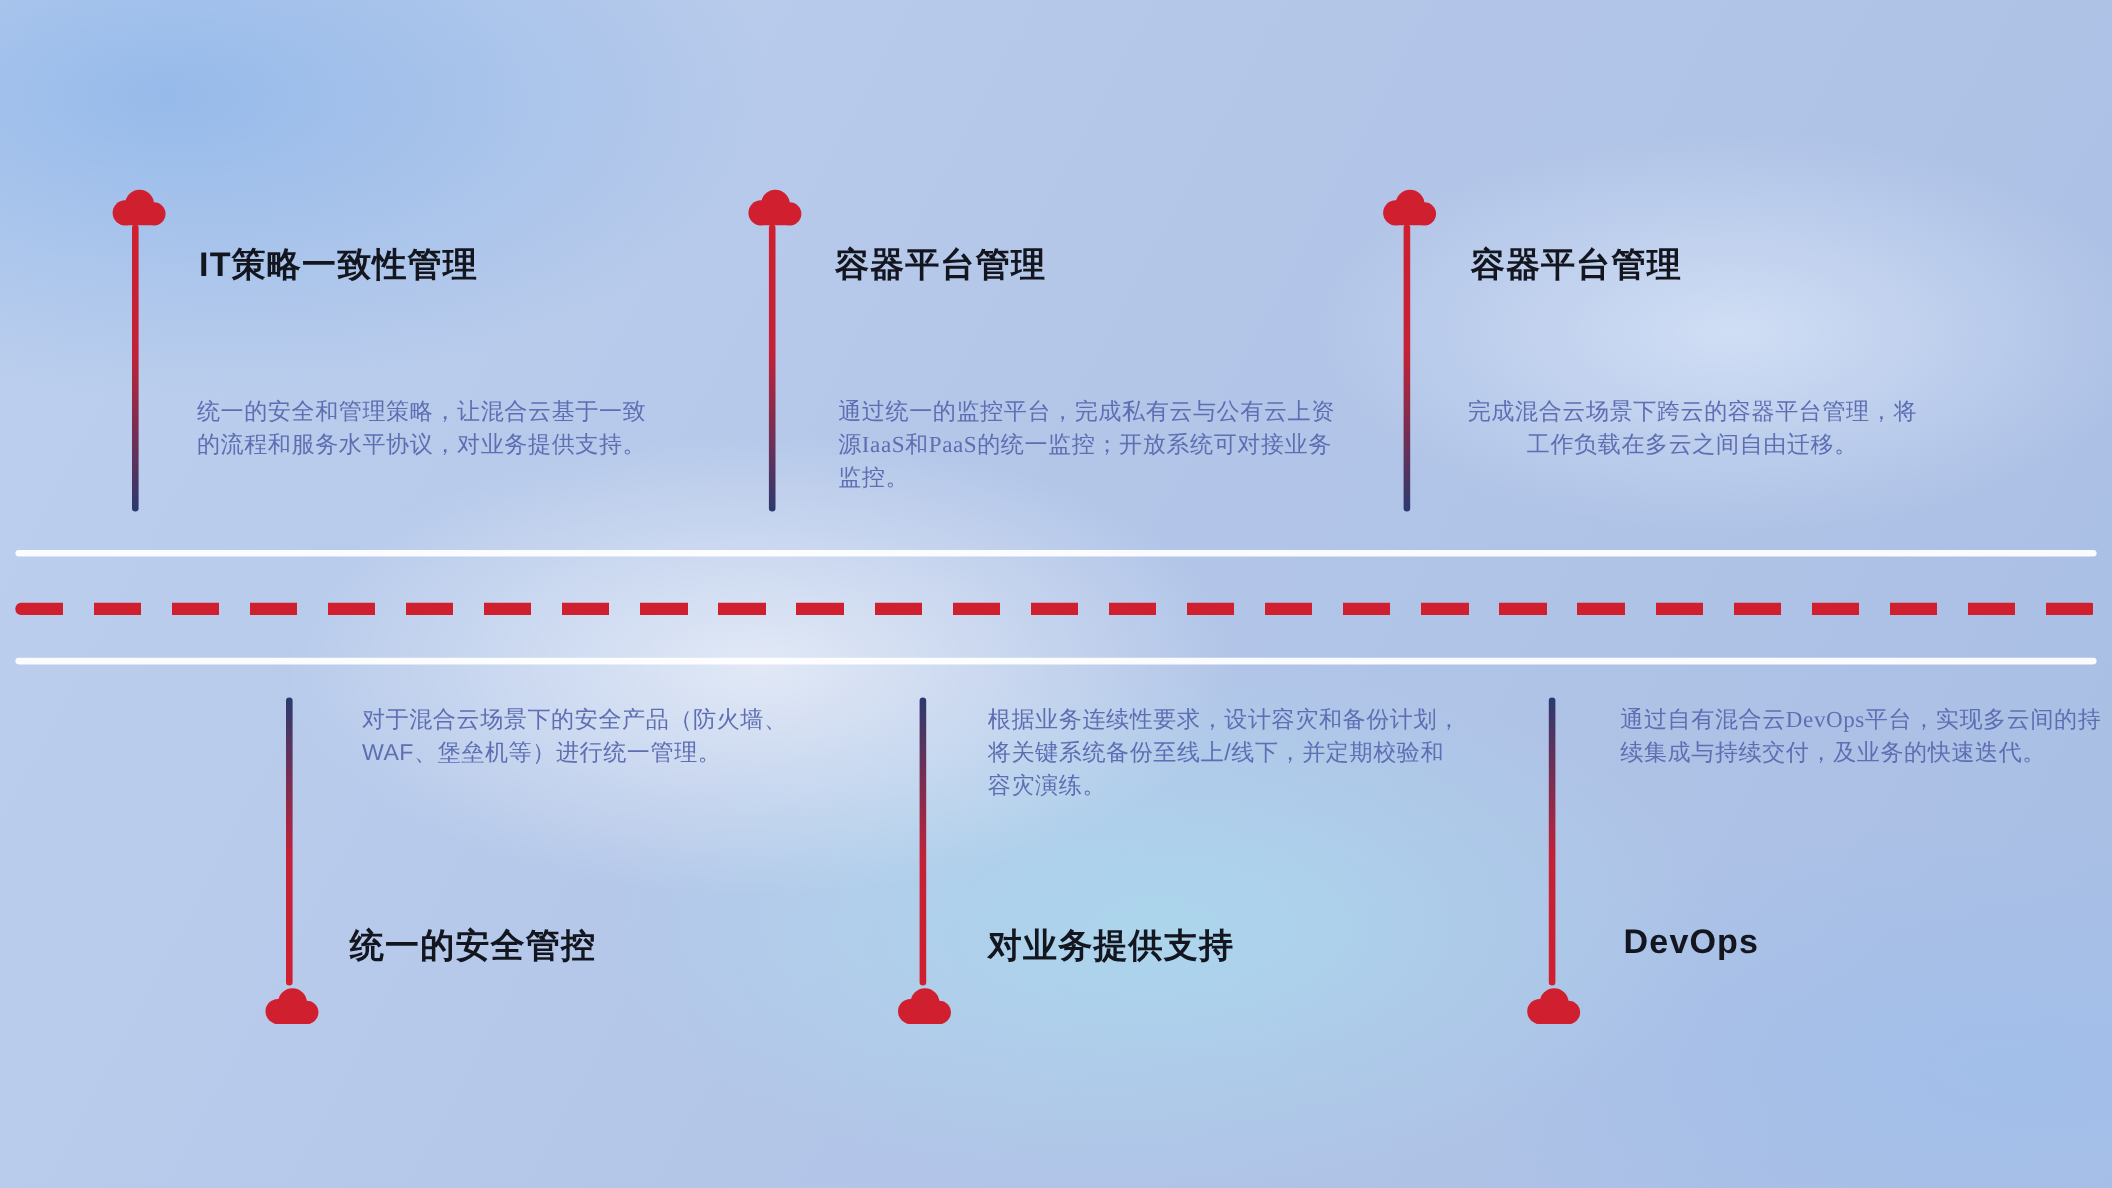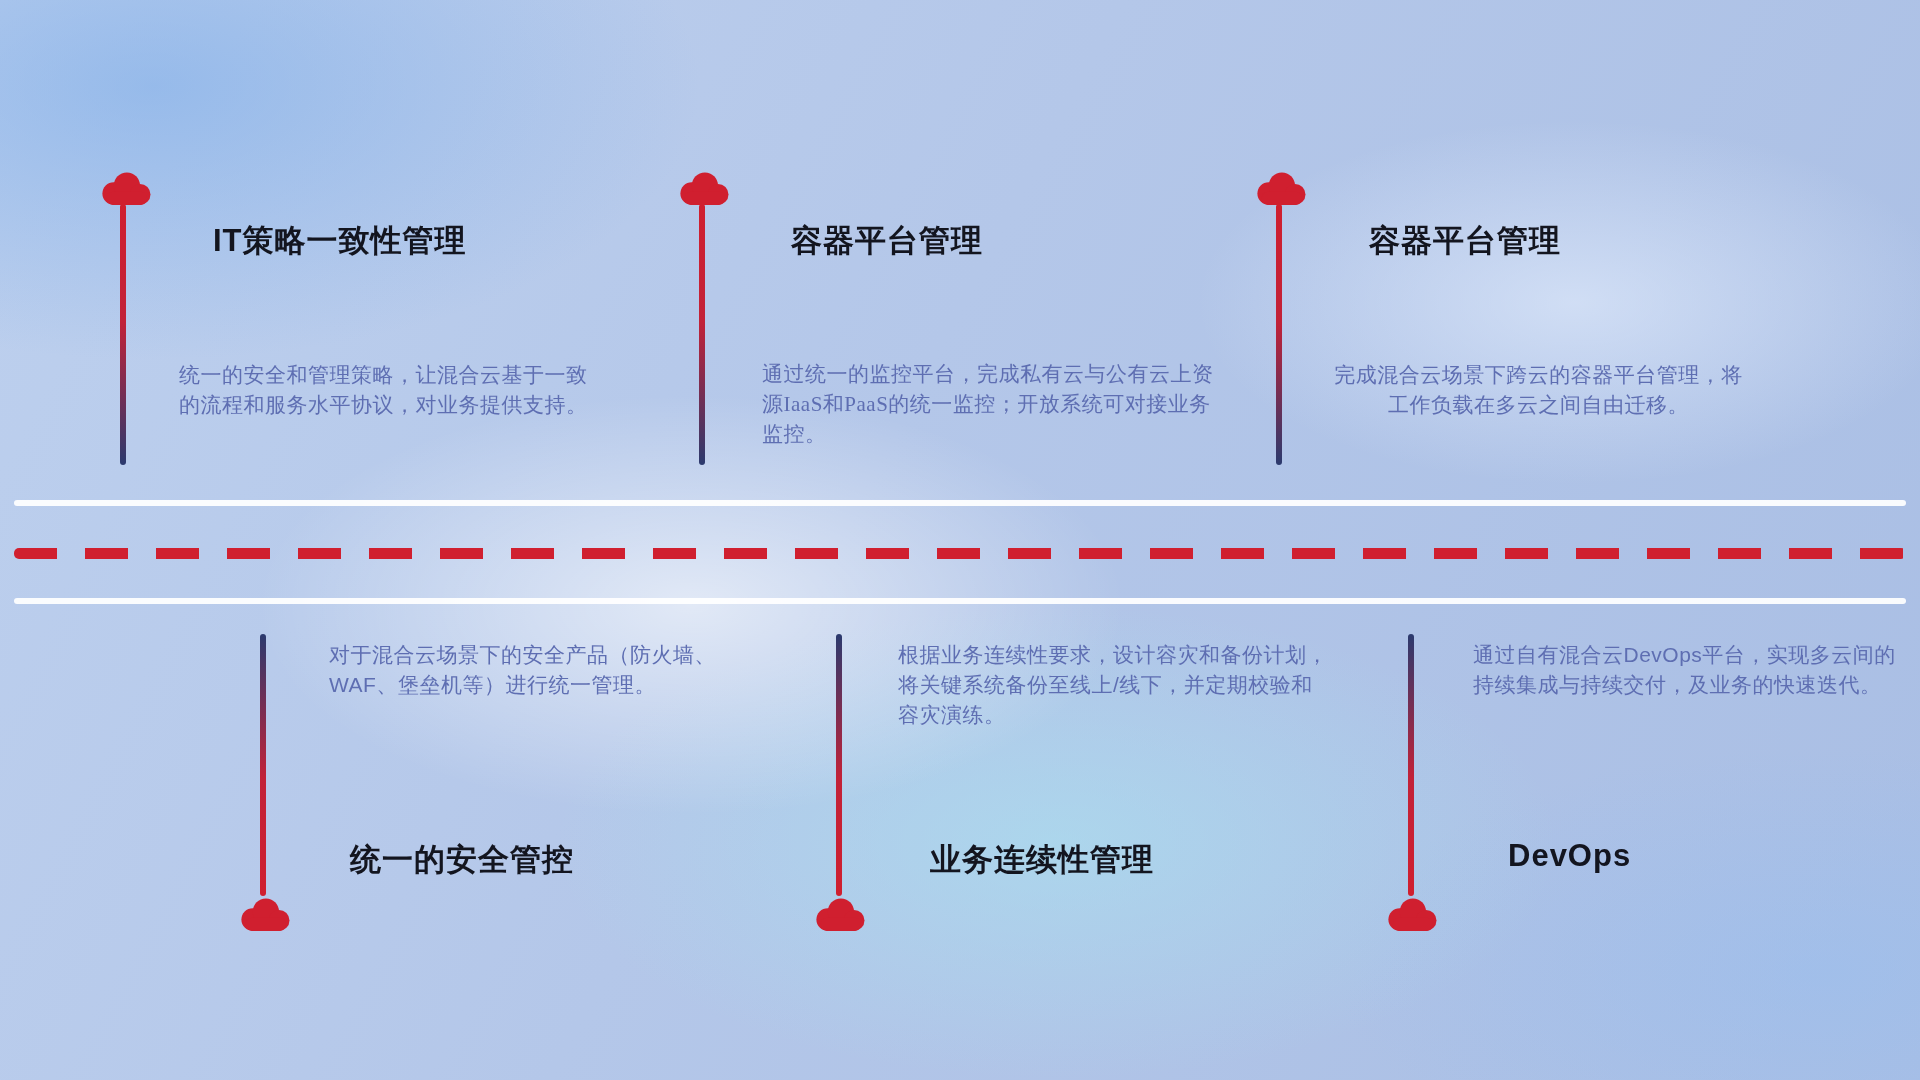--- a/index.html
+++ b/index.html
@@ -53,21 +53,20 @@
   }
   .stem.down { background: linear-gradient(180deg, #d01f2f 0%, #c22238 45%, #2b3a6e 100%); }
   .stem.up   { background: linear-gradient(180deg, #2b3a6e 0%, #c22238 55%, #d01f2f 100%); }
   .title {
     position: absolute;
     font-size: 31px;
     font-weight: 700;
     color: #13151f;
     letter-spacing: 1px;
     white-space: nowrap;
-    margin-left: 32px;
   }
   .desc {
     position: absolute;
     font-size: 21px;
     line-height: 1.42;
     color: #5e6eb2;
     letter-spacing: 0.5px;
   }
 
   
@@ -90,21 +89,21 @@
   .b2 { left: 812px;  top: 634px; }
   .b3 { left: 1387px; top: 634px; }
   .b1 .stem { left: 23px; top: 0; height: 262px; }
   .b2 .stem { left: 24px; top: 0; height: 262px; }
   .b3 .stem { left: 21px; top: 0; height: 262px; }
   .b1 .cloud { left: 0px; top: 262px; }
   .b2 .cloud { left: 0px; top: 262px; }
   .b3 .cloud { left: -3px; top: 262px; }
   .b1 .desc { left: 92px; top: 6px; width: 430px; }
   .b2 .desc { left: 86px; top: 6px; width: 430px; }
-  .b3 .desc { left: 86px; top: 6px; width: 440px; }
+  .b3 .desc { left: 86px; top: 6px; width: 440px; font-family: Liberation Serif, serif; }
   .b1 .title { left: 81px; top: 205px; }
   .b2 .title { left: 86px; top: 205px; }
   .b3 .title { left: 89px; top: 204px; }
 </style>
 </head>
 <body>
 
 <div class="canvas">
 
   <div class="road-line top"></div>
@@ -171,21 +170,21 @@
     <div class="stem up"></div>
     <span class="cloud">
       <svg viewBox="0 0 64 44" width="56" height="40">
         <circle cx="18" cy="26" r="13" fill="#d01f2f"></circle>
         <circle cx="33" cy="17" r="15" fill="#d01f2f"></circle>
         <circle cx="48" cy="27" r="12" fill="#d01f2f"></circle>
         <rect x="10" y="24" width="46" height="15" rx="7" fill="#d01f2f"></rect>
       </svg>
     </span>
     <div class="desc">根据业务连续性要求，设计容灾和备份计划，将关键系统备份至线上/线下，并定期校验和容灾演练。</div>
-    <div class="title">业务连续性管理</div>
+    <div class="title">对业务提供支持</div>
   </div>
 
   <div class="item b3">
     <div class="stem up"></div>
     <span class="cloud">
       <svg viewBox="0 0 64 44" width="56" height="40">
         <circle cx="18" cy="26" r="13" fill="#d01f2f"></circle>
         <circle cx="33" cy="17" r="15" fill="#d01f2f"></circle>
         <circle cx="48" cy="27" r="12" fill="#d01f2f"></circle>
         <rect x="10" y="24" width="46" height="15" rx="7" fill="#d01f2f"></rect>

